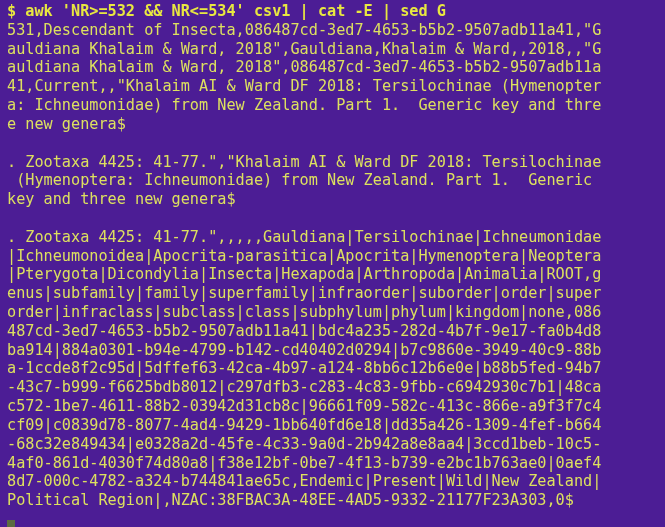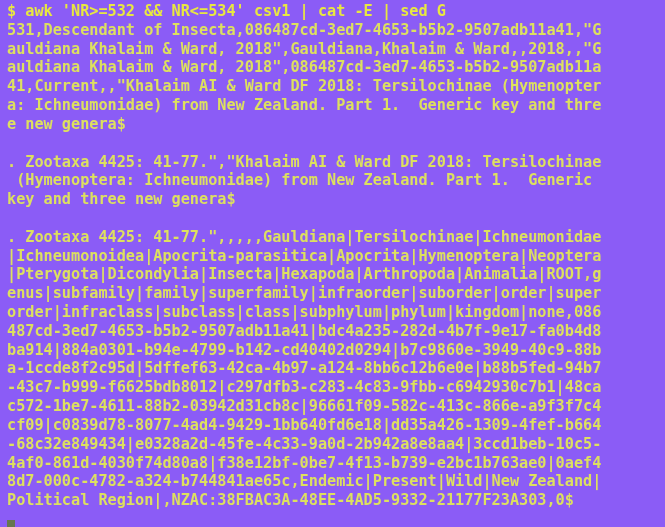--- a/index.html
+++ b/index.html
@@ -10,21 +10,21 @@
   }
   body {
     width: 665px;
     height: 527px;
     overflow: hidden;
   }
   #terminal {
     position: relative;
     width: 665px;
     height: 527px;
-    background: #8b5cf6;
+    background: #4c1d95;
     box-sizing: border-box;
     padding: 2px 0 0 7px;
     font-family: "DejaVu Sans Mono", "Liberation Mono", monospace;
     font-size: 15.2px;
     line-height: 18.82px;
     color: #dde05f;
     letter-spacing: 0px;
     overflow: hidden;
     -webkit-font-smoothing: none;
   }
@@ -35,21 +35,20 @@
     tab-size: 8;
   }
   .row {
     display: block;
     height: 18.82px;
     white-space: pre;
     font-family: "DejaVu Sans Mono", "Liberation Mono", monospace;
     font-size: 15.2px;
     line-height: 18.82px;
     color: #dde05f;
-    font-weight: bold;
   }
   .row.prompt-row {
     color: #e8e840;
     font-weight: bold;
   }
   .row.blank {
     color: transparent;
   }
   #cursor {
     position: absolute;

